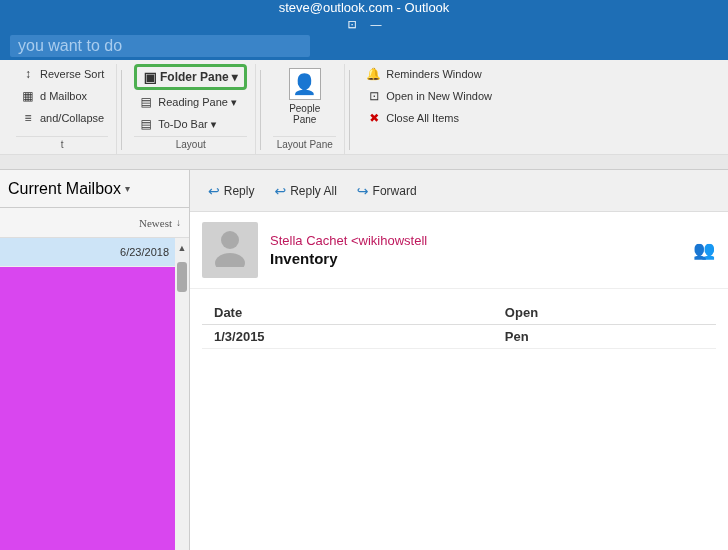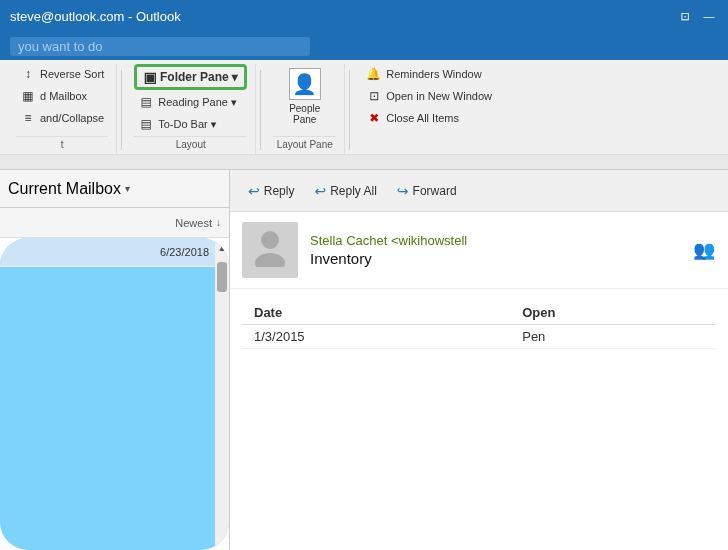--- a/index.html
+++ b/index.html
@@ -14,20 +14,21 @@
     
     .title-bar {
       background: #1e6eb5;
       color: #fff;
       height: 32px;
       display: flex;
       align-items: center;
       justify-content: space-between;
       padding: 0 10px;
       font-size: 13px;
+      flex-direction: column;
     }
     .title-bar-left {
       display: flex;
       align-items: center;
       gap: 8px;
     }
     .title-bar-right {
       display: flex;
       align-items: center;
       gap: 6px;
@@ -60,21 +61,21 @@
       align-items: center;
       padding: 2px 8px;
       flex: 1;
       max-width: 300px;
     }
     .search-input-wrap input {
       background: transparent;
       border: none;
       outline: none;
       color: #d0e8ff;
-      font-size: 13px;
+      font-size: 16px;
       width: 100%;
     }
     .search-input-wrap input::placeholder {
       color: #a8ccee;
     }
 
     
     .ribbon-body {
       background: #e8e8e8;
       border-bottom: 1px solid #ccc;
@@ -193,21 +194,21 @@
 
     
     .content-area {
       display: flex;
       height: calc(550px - 32px - 28px - 110px);
       background: #fff;
     }
 
     
     .left-panel {
-      width: 230px;
+      width: 190px;
       border-right: 1px solid #ccc;
       display: flex;
       flex-direction: column;
     }
 
     .mailbox-selector {
       height: 38px;
       background: #f5f5f5;
       border-bottom: 1px solid #ccc;
       display: flex;
@@ -222,36 +223,36 @@
     }
 
     .sort-row {
       height: 30px;
       background: #f5f5f5;
       border-bottom: 1px solid #ddd;
       display: flex;
       align-items: center;
       padding: 0 8px;
       gap: 4px;
+      font-family: Liberation Serif, serif;
     }
     .sort-label {
       font-size: 11px;
       color: #555;
     }
     .sort-arrow {
       font-size: 10px;
       color: #555;
     }
 
     .mail-list-area {
       flex: 1;
-      background: #7dd3fc;
+      background: #d946ef;
       position: relative;
       overflow: hidden;
-      border-radius: 28px;
     }
 
     .left-scroll {
       position: absolute;
       right: 0;
       top: 0;
       width: 14px;
       height: 100%;
       background: #f0f0f0;
       display: flex;
@@ -339,28 +340,28 @@
       font-size: 28px;
       color: #888;
     }
 
     .email-meta {
       flex: 1;
       overflow: hidden;
     }
     .email-sender {
       font-size: 13px;
-      color: #4d7c0f;
+      color: #be185d;
       white-space: nowrap;
       overflow: hidden;
       text-overflow: ellipsis;
     }
     .email-subject {
       font-size: 15px;
-      font-weight: normal;
+      font-weight: bold;
       color: #111;
       margin-top: 2px;
     }
 
     .email-contact-icon {
       font-size: 18px;
       color: #888;
       cursor: pointer;
     }
 
@@ -380,20 +381,21 @@
       font-weight: 600;
       color: #333;
       padding: 4px 12px;
       text-align: left;
       border-bottom: 1px solid #ddd;
     }
     .email-table td {
       padding: 4px 12px;
       color: #333;
       border-bottom: 1px solid #eee;
+      font-weight: bold;
     }
 
     .divider-v {
       width: 1px;
       background: #ccc;
       height: 80px;
       margin: 4px 4px;
       align-self: flex-start;
       margin-top: 6px;
     }

